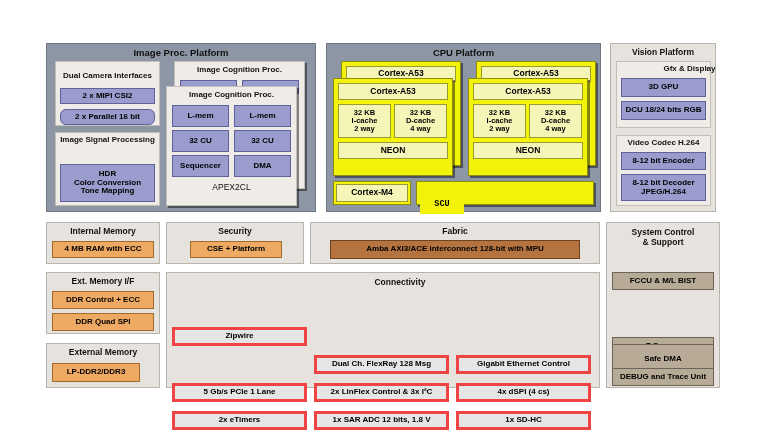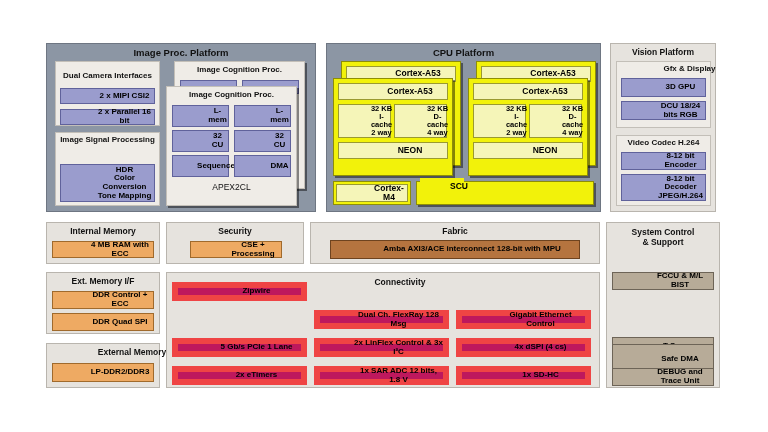--- a/index.html
+++ b/index.html
@@ -12,45 +12,45 @@
   .panel{position:absolute;box-sizing:border-box;}
   .plat{background:#8c96a4;border:1px solid #6e7682;}
   .grey{background:#e6e3de;border:1px solid #b9b5ae;}
   .inner{background:#efece7;border:1px solid #c3bfb8;box-sizing:border-box;}
 
   .ttl{font-weight:bold;text-align:center;color:#111;}
 
   
   .bx{position:absolute;box-sizing:border-box;display:flex;align-items:center;
       justify-content:center;text-align:center;font-weight:bold;color:#000;
-      line-height:1.08;padding-left:34px;}
+      line-height:1.08;}
   .purple{background:#9a9ccd;border:1px solid #60629b;}
   .yellow{background:#f2f20a;border:1px solid #8e8e06;}
   .yellowlt{background:#f5f5b8;border:1px solid #9a9a30;}
-  .cyan{background:#be185d;border:6px solid #ef4444;}
+  .cyan{background:#e5e5e5;border:3px solid #ef4444;margin-top:45px;}
   .orange{background:#eeaa63;border:1px solid #a06a2c;}
   .brown{background:#b5743f;border:1px solid #6e431f;}
   .tan{background:#b7ab98;border:1px solid #6d6457;}
 
   .shadow{box-shadow:2px 2px 0 rgba(0,0,0,.45);}
 </style>
 </head>
 <body>
 
 <div id="root">
     <div class="panel plat" style="left: 46px; top: 43px; width: 270px; height: 169px;"></div>
     <div class="ttl" style="left: 46px; top: 47px; width: 270px; position: absolute; font-size: 9.5px;">Image Proc. Platform</div>
     <div class="panel plat" style="left: 326px; top: 43px; width: 275px; height: 169px;"></div>
     <div class="ttl" style="left: 326px; top: 47px; width: 275px; position: absolute; font-size: 9.5px;">CPU Platform</div>
     <div class="panel grey" style="left: 610px; top: 43px; width: 106px; height: 169px;"></div>
     <div class="ttl" style="left: 610px; top: 47px; width: 106px; position: absolute; font-size: 8.5px;">Vision Platform</div>
     <div class="panel inner" style="left: 55px; top: 61px; width: 105px; height: 65px;"></div>
     <div class="ttl" style="left: 55px; top: 64px; width: 105px; position: absolute; font-size: 8px; line-height: 1.12; margin-top: 8px;">Dual Camera Interfaces</div>
     <div class="bx purple" style="left: 60px; top: 88px; width: 95px; height: 16px; font-size: 8px;">2 x MIPI CSI2</div>
-    <div class="bx purple" style="left: 60px; top: 109px; width: 95px; height: 16px; font-size: 8px;">2 x Parallel 16 bit</div>
+    <div class="bx purple" style="left: 60px; top: 109px; width: 95px; height: 16px; font-size: 8px; border-radius: 6px;">2 x Parallel 16 bit</div>
     <div class="panel inner" style="left: 55px; top: 132px; width: 105px; height: 74px;"></div>
     <div class="ttl" style="left: 55px; top: 136px; width: 105px; position: absolute; font-size: 8px; line-height: 1.12;">Image Signal Processing</div>
     <div class="bx purple" style="left: 60px; top: 164px; width: 95px; height: 38px; font-size: 8px;">HDR<br>Color Conversion<br>Tone Mapping</div>
     <div class="panel inner shadow" style="left: 174px; top: 61px; width: 131px; height: 128px;"></div>
     <div class="ttl" style="left: 174px; top: 65px; width: 131px; position: absolute; font-size: 8px;">Image Cognition Proc.</div>
     <div class="bx purple" style="left: 180px; top: 80px; width: 57px; height: 14px; font-size: 7px; opacity: 1;"></div>
     <div class="bx purple" style="left: 242px; top: 80px; width: 57px; height: 14px; font-size: 7px;"></div>
     <div class="panel inner shadow" style="left: 166px; top: 86px; width: 131px; height: 120px;"></div>
     <div class="ttl" style="left: 166px; top: 90px; width: 131px; position: absolute; font-size: 8px;">Image Cognition Proc.</div>
     <div class="bx purple" style="left: 172px; top: 105px; width: 57px; height: 22px; font-size: 8px;">L-mem</div>
@@ -70,51 +70,51 @@
     <div class="panel yellow shadow" style="left: 476px; top: 61px; width: 120px; height: 105px; position: absolute;"></div>
     <div class="bx yellowlt" style="left: 481px; top: 66px; width: 110px; height: 16px; font-size: 8.5px;">Cortex-A53</div>
     <div class="panel yellow shadow" style="left: 468px; top: 78px; width: 120px; height: 98px; position: absolute;"></div>
     <div class="bx yellowlt" style="left: 473px; top: 83px; width: 110px; height: 17px; font-size: 8.5px;">Cortex-A53</div>
     <div class="bx yellowlt" style="left: 473px; top: 104px; width: 53px; height: 34px; font-size: 7.5px;">32 KB<br>I-cache<br>2 way</div>
     <div class="bx yellowlt" style="left: 529px; top: 104px; width: 53px; height: 34px; font-size: 7.5px;">32 KB<br>D-cache<br>4 way</div>
     <div class="bx yellowlt" style="left: 473px; top: 142px; width: 110px; height: 17px; font-size: 8.5px;">NEON</div>
     <div class="panel yellow" style="left: 333px; top: 181px; width: 78px; height: 24px;"></div>
     <div class="bx yellowlt" style="left: 336px; top: 184px; width: 72px; height: 18px; font-size: 8.5px;">Cortex-M4</div>
     <div class="panel yellow shadow" style="left: 416px; top: 181px; width: 178px; height: 24px;"></div>
-    <div class="bx" style="left: 420px; top: 178px; width: 44px; height: 18px; font-size: 8.5px; background: rgb(242, 242, 10);">SCU</div>
+    <div class="bx" style="left: 420px; top: 196px; width: 44px; height: 18px; font-size: 8.5px; background: rgb(242, 242, 10); font-family: Liberation Mono, monospace;">SCU</div>
     <div class="panel inner" style="left: 616px; top: 61px; width: 95px; height: 67px;"></div>
     <div class="ttl" style="left: 616px; top: 64px; width: 95px; position: absolute; font-size: 8px; padding-left: 26px;">Gfx &amp; Display</div>
     <div class="bx purple" style="left: 621px; top: 78px; width: 85px; height: 19px; font-size: 8px;">3D GPU</div>
     <div class="bx purple" style="left: 621px; top: 101px; width: 85px; height: 19px; font-size: 8px;">DCU 18/24 bits RGB</div>
     <div class="panel inner" style="left: 616px; top: 135px; width: 95px; height: 71px;"></div>
     <div class="ttl" style="left: 616px; top: 138px; width: 95px; position: absolute; font-size: 8px;">Video Codec H.264</div>
     <div class="bx purple" style="left: 621px; top: 152px; width: 85px; height: 18px; font-size: 8px;">8-12 bit Encoder</div>
     <div class="bx purple" style="left: 621px; top: 174px; width: 85px; height: 27px; font-size: 8px;">8-12 bit Decoder<br>JPEG/H.264</div>
     <div class="panel grey" style="left: 46px; top: 222px; width: 114px; height: 42px;"></div>
     <div class="ttl" style="left: 46px; top: 226px; width: 114px; position: absolute; font-size: 8.5px;">Internal Memory</div>
     <div class="bx orange" style="left: 52px; top: 241px; width: 102px; height: 17px; font-size: 8px;">4 MB RAM with ECC</div>
     <div class="panel grey" style="left: 166px; top: 222px; width: 138px; height: 42px;"></div>
     <div class="ttl" style="left: 166px; top: 226px; width: 138px; position: absolute; font-size: 8.5px;">Security</div>
-    <div class="bx orange" style="left: 190px; top: 241px; width: 92px; height: 17px; font-size: 8px;">CSE + Processing</div>
+    <div class="bx orange" style="left: 190px; top: 241px; width: 92px; height: 17px; font-size: 8px;">CSE + Platform</div>
     <div class="panel grey" style="left: 310px; top: 222px; width: 290px; height: 42px;"></div>
     <div class="ttl" style="left: 310px; top: 226px; width: 290px; position: absolute; font-size: 8.5px;">Fabric</div>
     <div class="bx brown" style="left: 330px; top: 240px; width: 250px; height: 19px; font-size: 8px; color: rgb(0, 0, 0);">Amba AXI3/ACE interconnect 128-bit with MPU</div>
     <div class="panel grey" style="left: 606px; top: 222px; width: 114px; height: 166px;"></div>
     <div class="ttl" style="left: 606px; top: 228px; width: 114px; position: absolute; font-size: 8.5px; line-height: 1.15;">System Control<br>&amp; Support</div>
     <div class="bx tan" style="left: 612px; top: 272px; width: 102px; height: 18px; font-size: 8px;">FCCU &amp; M/L BIST</div>
     <div class="bx tan" style="left: 612px; top: 296px; width: 102px; height: 18px; font-size: 8px; margin-top: 41px;">T-Sensor</div>
     <div class="bx tan" style="left: 612px; top: 344px; width: 102px; height: 30px; font-size: 8px;">Safe DMA</div>
     <div class="bx tan" style="left: 612px; top: 368px; width: 102px; height: 18px; font-size: 8px;">DEBUG and Trace Unit</div>
     <div class="panel grey" style="left: 46px; top: 272px; width: 114px; height: 62px;"></div>
     <div class="ttl" style="left: 46px; top: 276px; width: 114px; position: absolute; font-size: 8.5px;">Ext. Memory I/F</div>
     <div class="bx orange" style="left: 52px; top: 291px; width: 102px; height: 18px; font-size: 8px;">DDR Control + ECC</div>
     <div class="bx orange" style="left: 52px; top: 313px; width: 102px; height: 18px; font-size: 8px;">DDR Quad SPI</div>
     <div class="panel grey" style="left: 46px; top: 343px; width: 114px; height: 45px;"></div>
-    <div class="ttl" style="left: 46px; top: 347px; width: 114px; position: absolute; font-size: 8.5px; margin-left: 29px;">External Memory</div>
-    <div class="bx orange" style="left: 52px; top: 363px; width: 102px; height: 19px; font-size: 8px;">LP-DDR2/DDR3</div>
+    <div class="ttl" style="left: 46px; top: 347px; width: 114px; position: absolute; font-size: 8.5px;">External Memory</div>
+    <div class="bx orange" style="left: 52px; top: 363px; width: 88px; height: 19px; font-size: 8px;">LP-DDR2/DDR3</div>
     <div class="panel grey" style="left: 166px; top: 272px; width: 434px; height: 116px;"></div>
     <div class="ttl" style="left: 330px; top: 277px; width: 140px; position: absolute; font-size: 8.5px; text-align: center;">Connectivity</div>
     <div class="bx cyan" style="left: 172px; top: 282px; width: 135px; height: 19px; font-size: 8px;">Zipwire</div>
     <div class="bx cyan" style="left: 172px; top: 338px; width: 135px; height: 19px; font-size: 8px;">5 Gb/s PCIe 1 Lane</div>
     <div class="bx cyan" style="left: 172px; top: 366px; width: 135px; height: 19px; font-size: 8px;">2x eTimers</div>
     <div class="bx cyan" style="left: 314px; top: 310px; width: 135px; height: 19px; font-size: 8px;">Dual Ch. FlexRay 128 Msg</div>
     <div class="bx cyan" style="left: 314px; top: 338px; width: 135px; height: 19px; font-size: 8px;">2x LinFlex Control &amp; 3x I²C</div>
     <div class="bx cyan" style="left: 314px; top: 366px; width: 135px; height: 19px; font-size: 8px;">1x SAR ADC 12 bits, 1.8 V</div>
     <div class="bx cyan" style="left: 456px; top: 310px; width: 135px; height: 19px; font-size: 8px;">Gigabit Ethernet Control</div>
     <div class="bx cyan" style="left: 456px; top: 338px; width: 135px; height: 19px; font-size: 8px;">4x dSPI (4 cs)</div>

